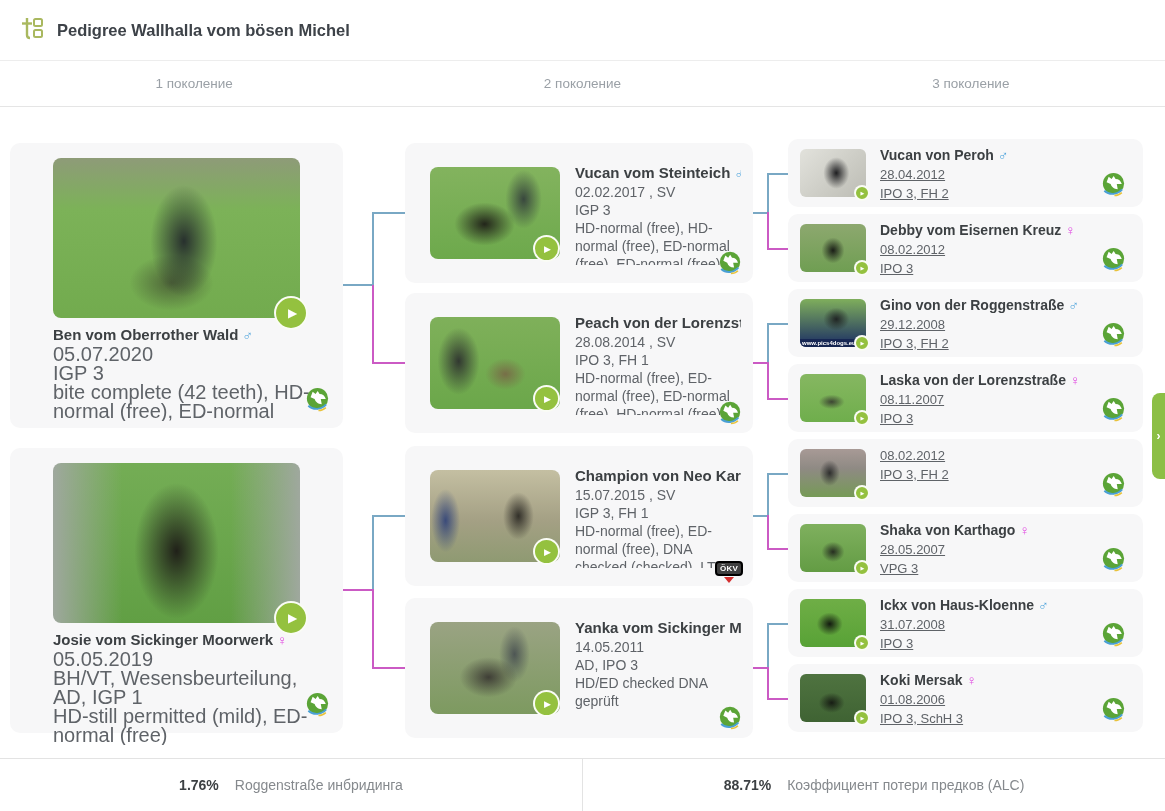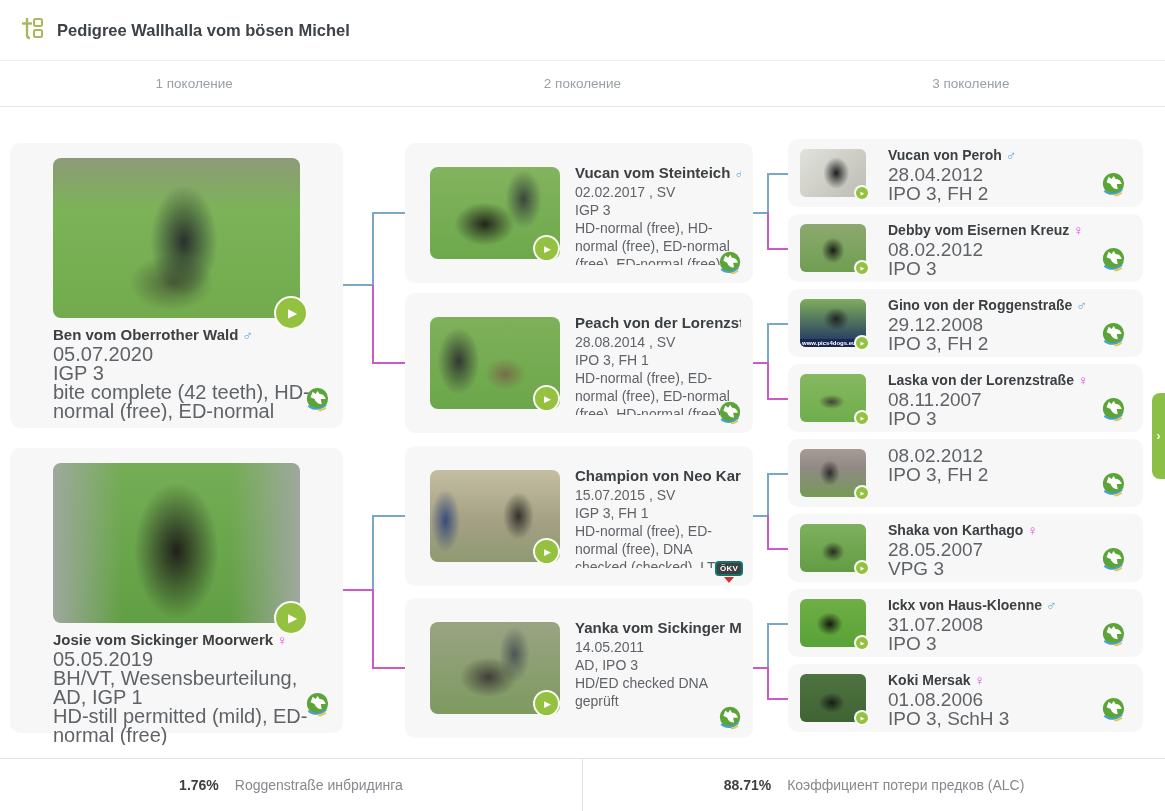--- a/index.html
+++ b/index.html
@@ -38,33 +38,33 @@
   .card-g2 { left: 405px; width: 348px; height: 140px; }
   .photo2 { position: absolute; left: 25px; top: 24px; width: 130px; height: 92px; border-radius: 8px; overflow: hidden; }
   .text2 { position: absolute; left: 170px; top: 21px; right: 12px; }
   .text2 .dogname { font-size: 15px; }
   .text2 .line-txt { font-size: 14px; line-height: 18px; }
   .health-clip { max-height: 46px; overflow: hidden; }
 
   
   .card-g3 { left: 788px; width: 355px; height: 68px; }
   .thumb { position: absolute; left: 12px; top: 10px; width: 66px; height: 48px; border-radius: 6px; overflow: hidden; }
-  .text3 { position: absolute; left: 92px; top: 7px; right: 48px; margin-left: 8px; }
+  .text3 { position: absolute; left: 92px; top: 7px; right: 48px; }
   .text3 .dogname { font-size: 14px; line-height: 19px; margin-bottom: 0; }
-  .text3 .line-txt { font-size: 19px; line-height: 19px; }
+  .text3 .line-txt { font-size: 13px; line-height: 19px; text-decoration: underline; }
 
   
   .wd { position: absolute; width: 27px; height: 27px; }
   .wd-big { right: 12px; bottom: 15px; }
   .wd-mid { right: 10px; bottom: 7px; width: 26px; height: 26px; }
   .wd-sm { right: 16px; bottom: 9px; }
 
   
   .okv { position: absolute; right: 10px; bottom: 3px; width: 28px; text-align: center; }
-  .okv-text { display: inline-block; background: #3f3f3f; color: #fff; font-size: 8px; font-weight: 700; padding: 1px 3px; border: 2px solid #0f766e; border-radius: 4px; letter-spacing: .3px; }
+  .okv-text { display: inline-block; background: #3f3f3f; color: #fff; font-size: 8px; font-weight: 700; padding: 1px 3px; border: 2px solid #000000; border-radius: 4px; letter-spacing: .3px; }
   .okv-tri { display: block; margin: 1px auto 0; width: 0; height: 0; border-left: 5px solid transparent; border-right: 5px solid transparent; border-top: 6px solid #d42f2f; }
 
   
   .cline { position: absolute; }
   .lblue { background: #79a8c4; }
   .lmag { background: #cb5ac4; }
 
   
   .handle { position: absolute; right: 0; top: 393px; width: 13px; height: 86px; background: #8cbf45; border-radius: 8px 0 0 8px; color: #fff; display: flex; align-items: center; justify-content: center; font-size: 12px; font-weight: 700; cursor: pointer; }
 

